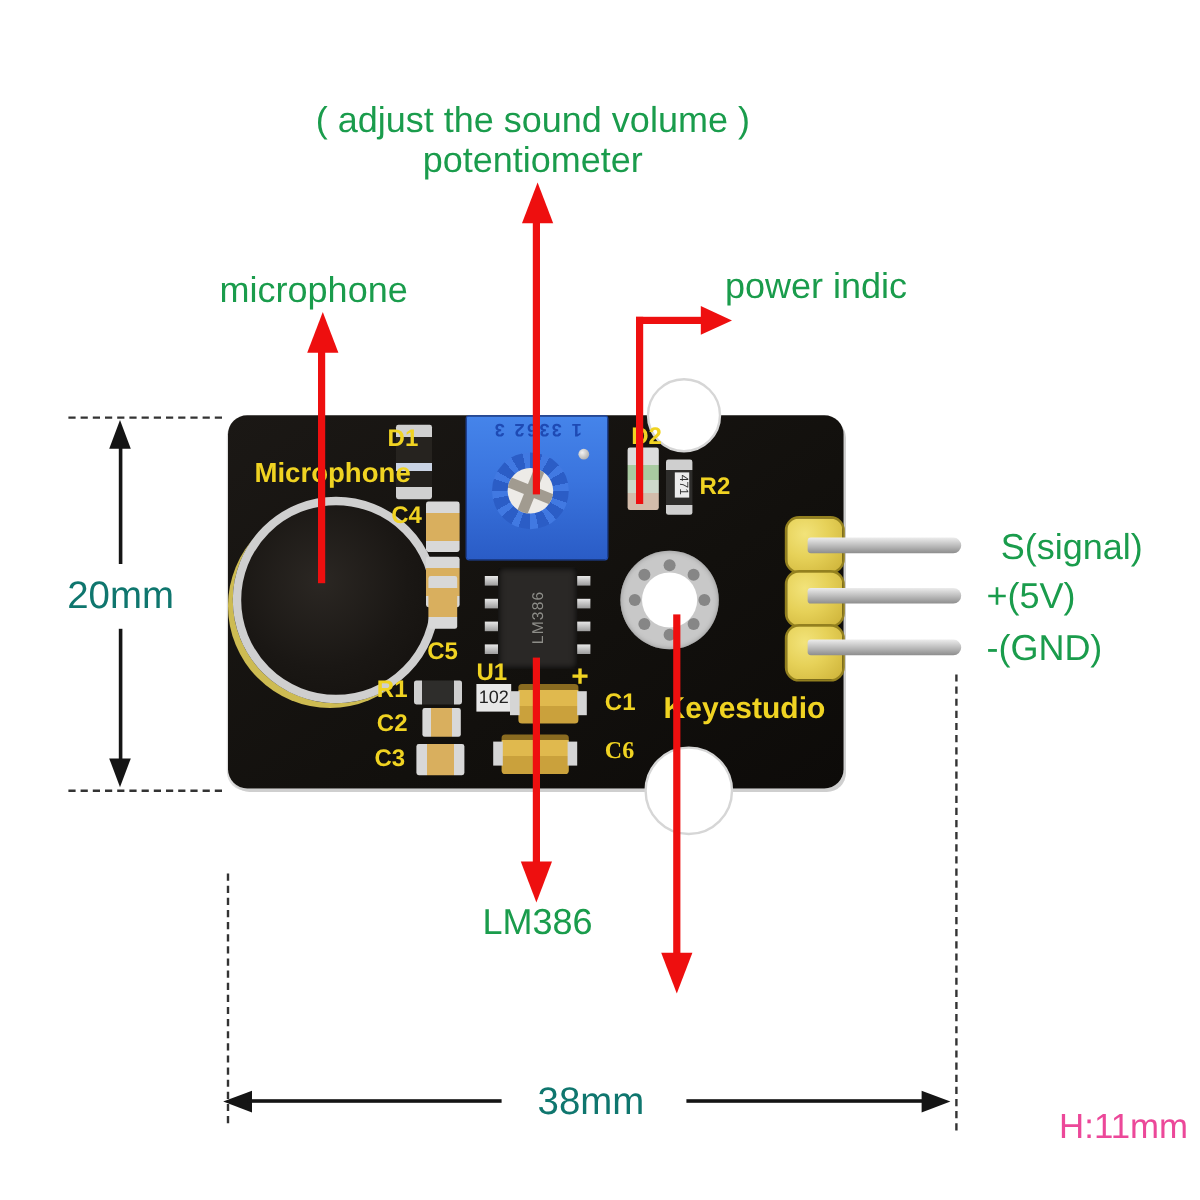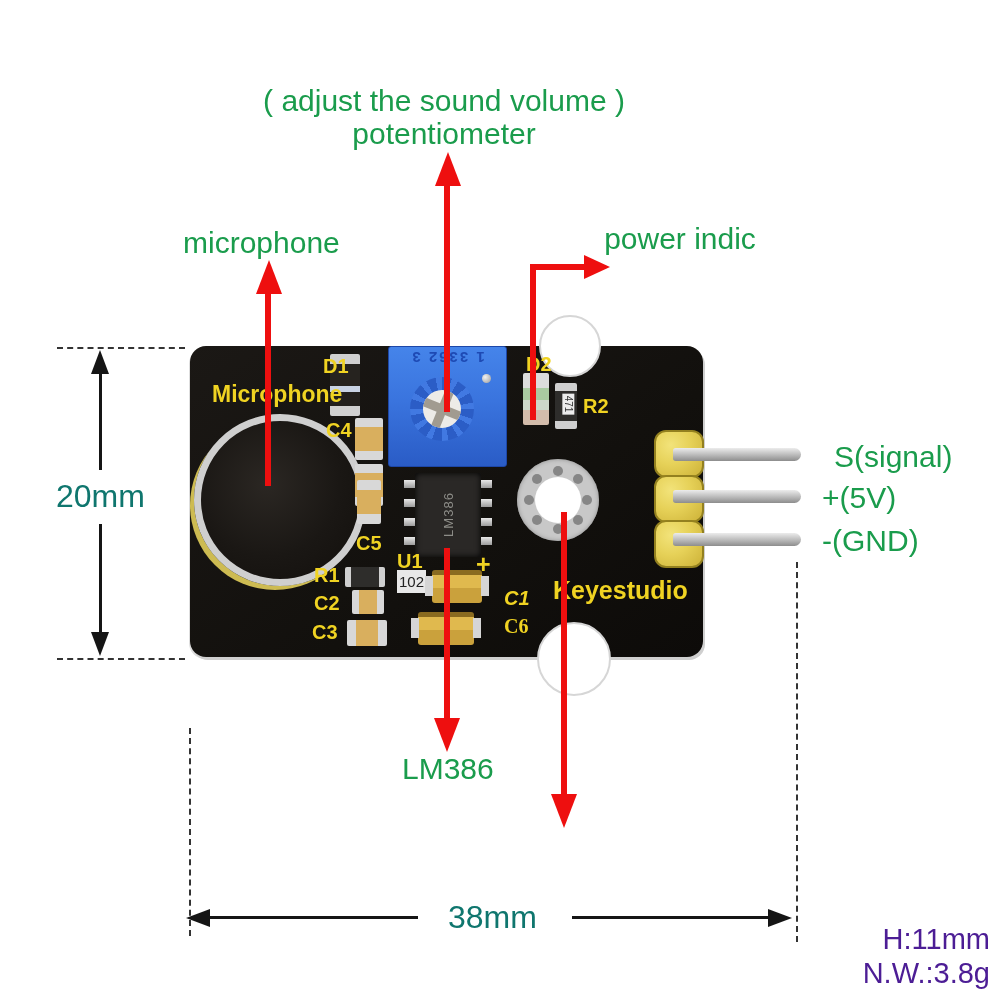--- a/index.html
+++ b/index.html
@@ -22,21 +22,21 @@
   
   .dash-h { position:absolute; border-top:2px dashed #333; }
   .dash-v { position:absolute; border-left:2px dashed #333; }
   .dim-h  { position:absolute; height:3px; background:#151515; }
   .dim-v  { position:absolute; width:3px;  background:#151515; }
   .arr-up-k    { position:absolute; width:0; height:0; border-left:9px solid transparent; border-right:9px solid transparent; border-bottom:24px solid #151515; }
   .arr-down-k  { position:absolute; width:0; height:0; border-left:9px solid transparent; border-right:9px solid transparent; border-top:24px solid #151515; }
   .arr-left-k  { position:absolute; width:0; height:0; border-top:9px solid transparent; border-bottom:9px solid transparent; border-right:24px solid #151515; }
   .arr-right-k { position:absolute; width:0; height:0; border-top:9px solid transparent; border-bottom:9px solid transparent; border-left:24px solid #151515; }
   .dimtext { position:absolute; color:#0f766e; font-size:32px; }
-  .spec { position:absolute; color:#4c1d95; font-size:29px; line-height:34px; text-align:right; }
+  .spec { position:absolute; color:#ec4899; font-size:29px; line-height:34px; text-align:right; }
 
   
   #board {
     position:absolute; left:190px; top:346px; width:513px; height:311px;
     background:linear-gradient(145deg,#1b1815 0%, #12100d 60%, #0d0b09 100%);
     border-radius:16px;
     box-shadow:2px 3px 0 0 #cfcfcf, -1px 2px 0 0 #dedede;
   }
   .notch { position:absolute; background:#ffffff; border-radius:50%; border:2px solid #d6d6d6; }
 
@@ -139,21 +139,20 @@
   <div class="dash-v" style="left:189px; top:728px; height:208px;"></div>
   <div class="dash-v" style="left:796px; top:562px; height:380px;"></div>
   <div class="arr-left-k" style="left:186px; top:909px;"></div>
   <div class="dim-h" style="left:206px; top:916px; width:212px;"></div>
   <div class="dimtext" style="left:448px; top:899px;">38mm</div>
   <div class="dim-h" style="left:572px; top:916px; width:198px;"></div>
   <div class="arr-right-k" style="left:768px; top:909px;"></div>
 
   <div class="spec" style="left:810px; top:922px; width:180px;">
     <div>H:11mm</div>
-    <div>N.W.:3.8g</div>
   </div>
 
   <div id="board">
 
     <div class="notch" style="left:349px; top:-31px; width:58px; height:58px;"></div>
     <div class="notch" style="left:347px; top:276px; width:70px; height:70px;"></div>
 
     <div id="mic"></div>
 
     <div id="pot">
@@ -217,21 +216,21 @@
     <div class="silk" style="left:22px;  top:38px; font-size:23px;">Microphone</div>
     <div class="silk" style="left:133px; top:10px;">D1</div>
     <div class="silk" style="left:136px; top:74px;">C4</div>
     <div class="silk" style="left:336px; top:8px;">D2</div>
     <div class="silk" style="left:393px; top:50px;">R2</div>
     <div class="silk" style="left:166px; top:187px;">C5</div>
     <div class="silk" style="left:207px; top:205px;">U1</div>
     <div class="silk" style="left:124px; top:219px;">R1</div>
     <div class="silk" style="left:124px; top:247px;">C2</div>
     <div class="silk" style="left:122px; top:276px;">C3</div>
-    <div class="silk" style="left:314px; top:242px;font-style:italic;">C1</div>
+    <div class="silk" style="left:314px; top:230px;">C1</div>
     <div class="silk" style="left:286px; top:208px; font-size:25px;">+</div>
     <div class="silk" style="left:314px; top:270px;font-family:Liberation Serif, serif;">C6</div>
     <div class="silk" style="left:363px; top:234px; font-size:25px;">Keyestudio</div>
   </div>
 
   <div class="arr-up-red" style="left:435px; top:152px;"></div>
   <div class="redline-v" style="left:444px; top:180px; height:232px;"></div>
 
   <div class="arr-up-red" style="left:256px; top:260px;"></div>
   <div class="redline-v" style="left:265px; top:288px; height:198px;"></div>

